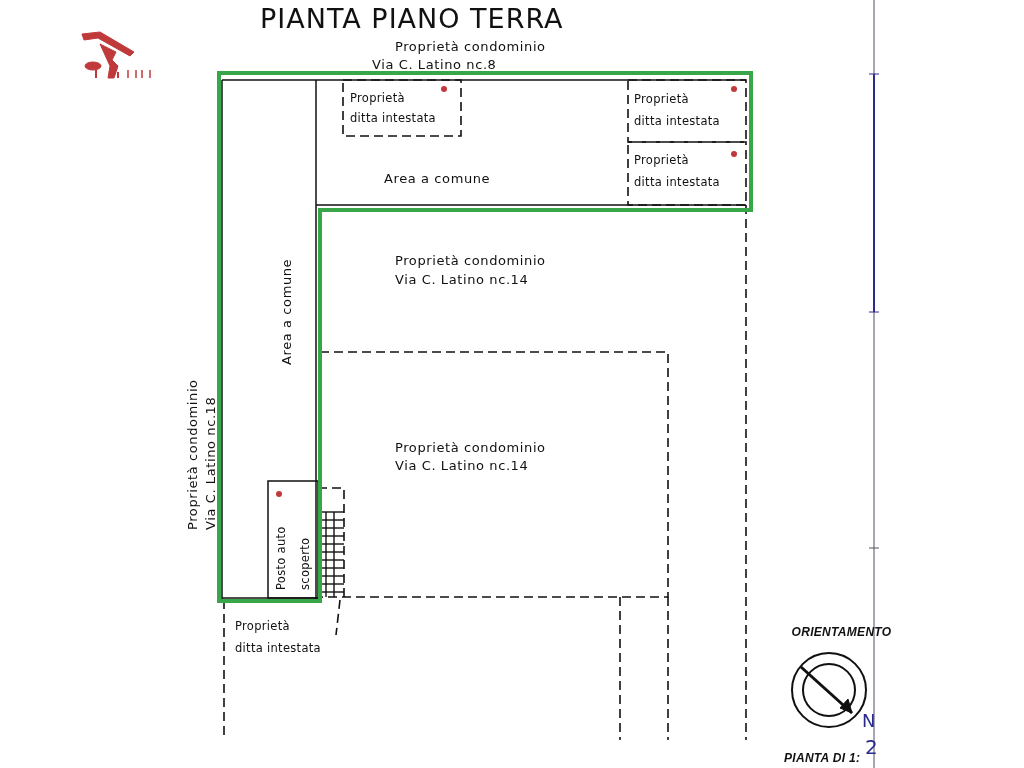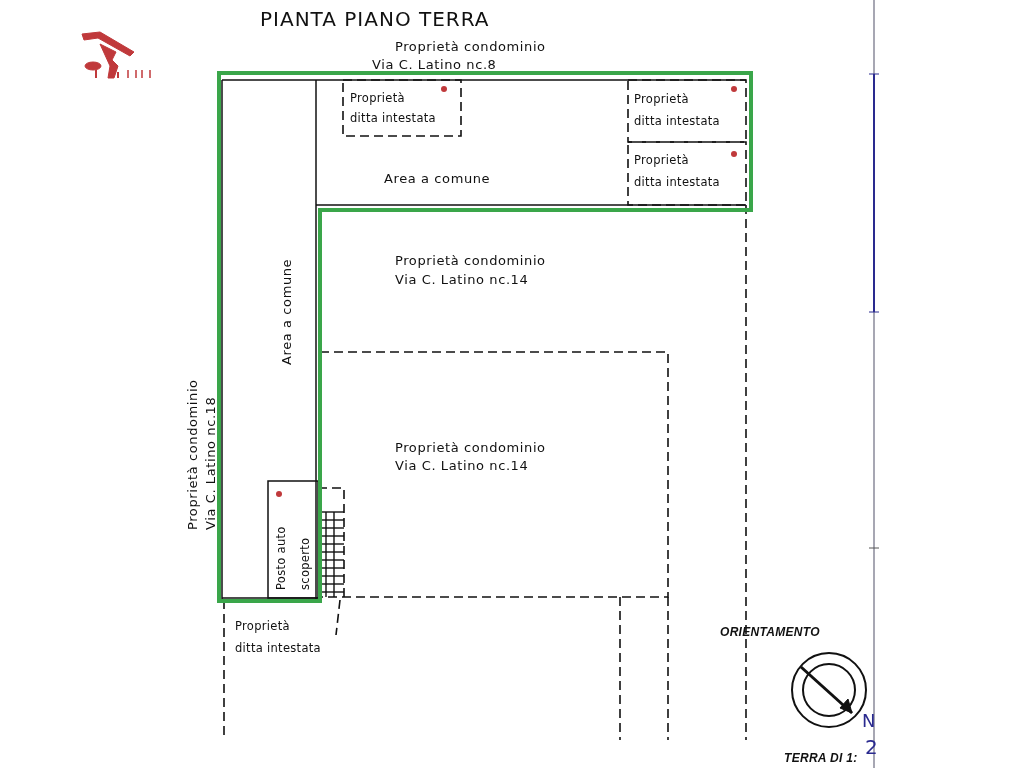--- a/index.html
+++ b/index.html
@@ -1,19 +1,19 @@
 <!DOCTYPE html>
 <html><head>
 <meta charset="utf-8">
 <style>
   html, body { margin:0; padding:0; background:#ffffff; }
   body { width:1024px; height:768px; position:relative; overflow:hidden;
          font-family:"DejaVu Sans", sans-serif; color:#111; }
   .t { position:absolute; white-space:nowrap; font-size:13px; letter-spacing:0.6px; line-height:18px; color:#111; }
-  .title { font-size:20px; letter-spacing:1px; }
+  .title { font-size:27px; letter-spacing:1px; }
   .small { font-size:11.5px; line-height:22px; letter-spacing:0.3px; }
   .italic-bold { font-weight:bold; font-style:italic; font-size:12px; letter-spacing:0.3px; font-family:"Liberation Sans", sans-serif; }
   .rot { transform-origin: left top; }
   svg { position:absolute; left:0; top:0; }
 </style>
 </head>
 <body>
 
 <svg width="1024" height="768">
 
@@ -120,17 +120,17 @@
 
 <div class="t rot" style="left:184px; top:530px; transform:rotate(-90deg);">Proprietà condominio</div>
 <div class="t rot" style="left:202px; top:530px; transform:rotate(-90deg);">Via C. Latino nc.18</div>
 
 <div class="t small rot" style="left:270px; top:590px; transform:rotate(-90deg);">Posto auto</div>
 <div class="t small rot" style="left:294px; top:590px; transform:rotate(-90deg);">scoperto</div>
 
 <div class="t small" style="left:235px; top:615px;">Proprietà</div>
 <div class="t small" style="left:235px; top:637px;">ditta intestata</div>
 
-<div class="t italic-bold" style="left:720px; top:623px; width:111px; overflow:hidden;">ORIENTAMENTO</div>
+<div class="t italic-bold" style="left:786px; top:623px; width:111px; overflow:hidden;text-align:center;">ORIENTAMENTO</div>
 <div class="t" style="left:862px; top:712px; color:#2a2a8f; font-size:18px;">N</div>
 
-<div class="t italic-bold" style="left:784px; top:749px;">TERRA DI 1:</div>
+<div class="t italic-bold" style="left:784px; top:749px;">PIANTA DI 1:</div>
 <div class="t" style="left:865px; top:738px; color:#2a2a8f; font-size:20px;">2</div>
 
 </body></html>

